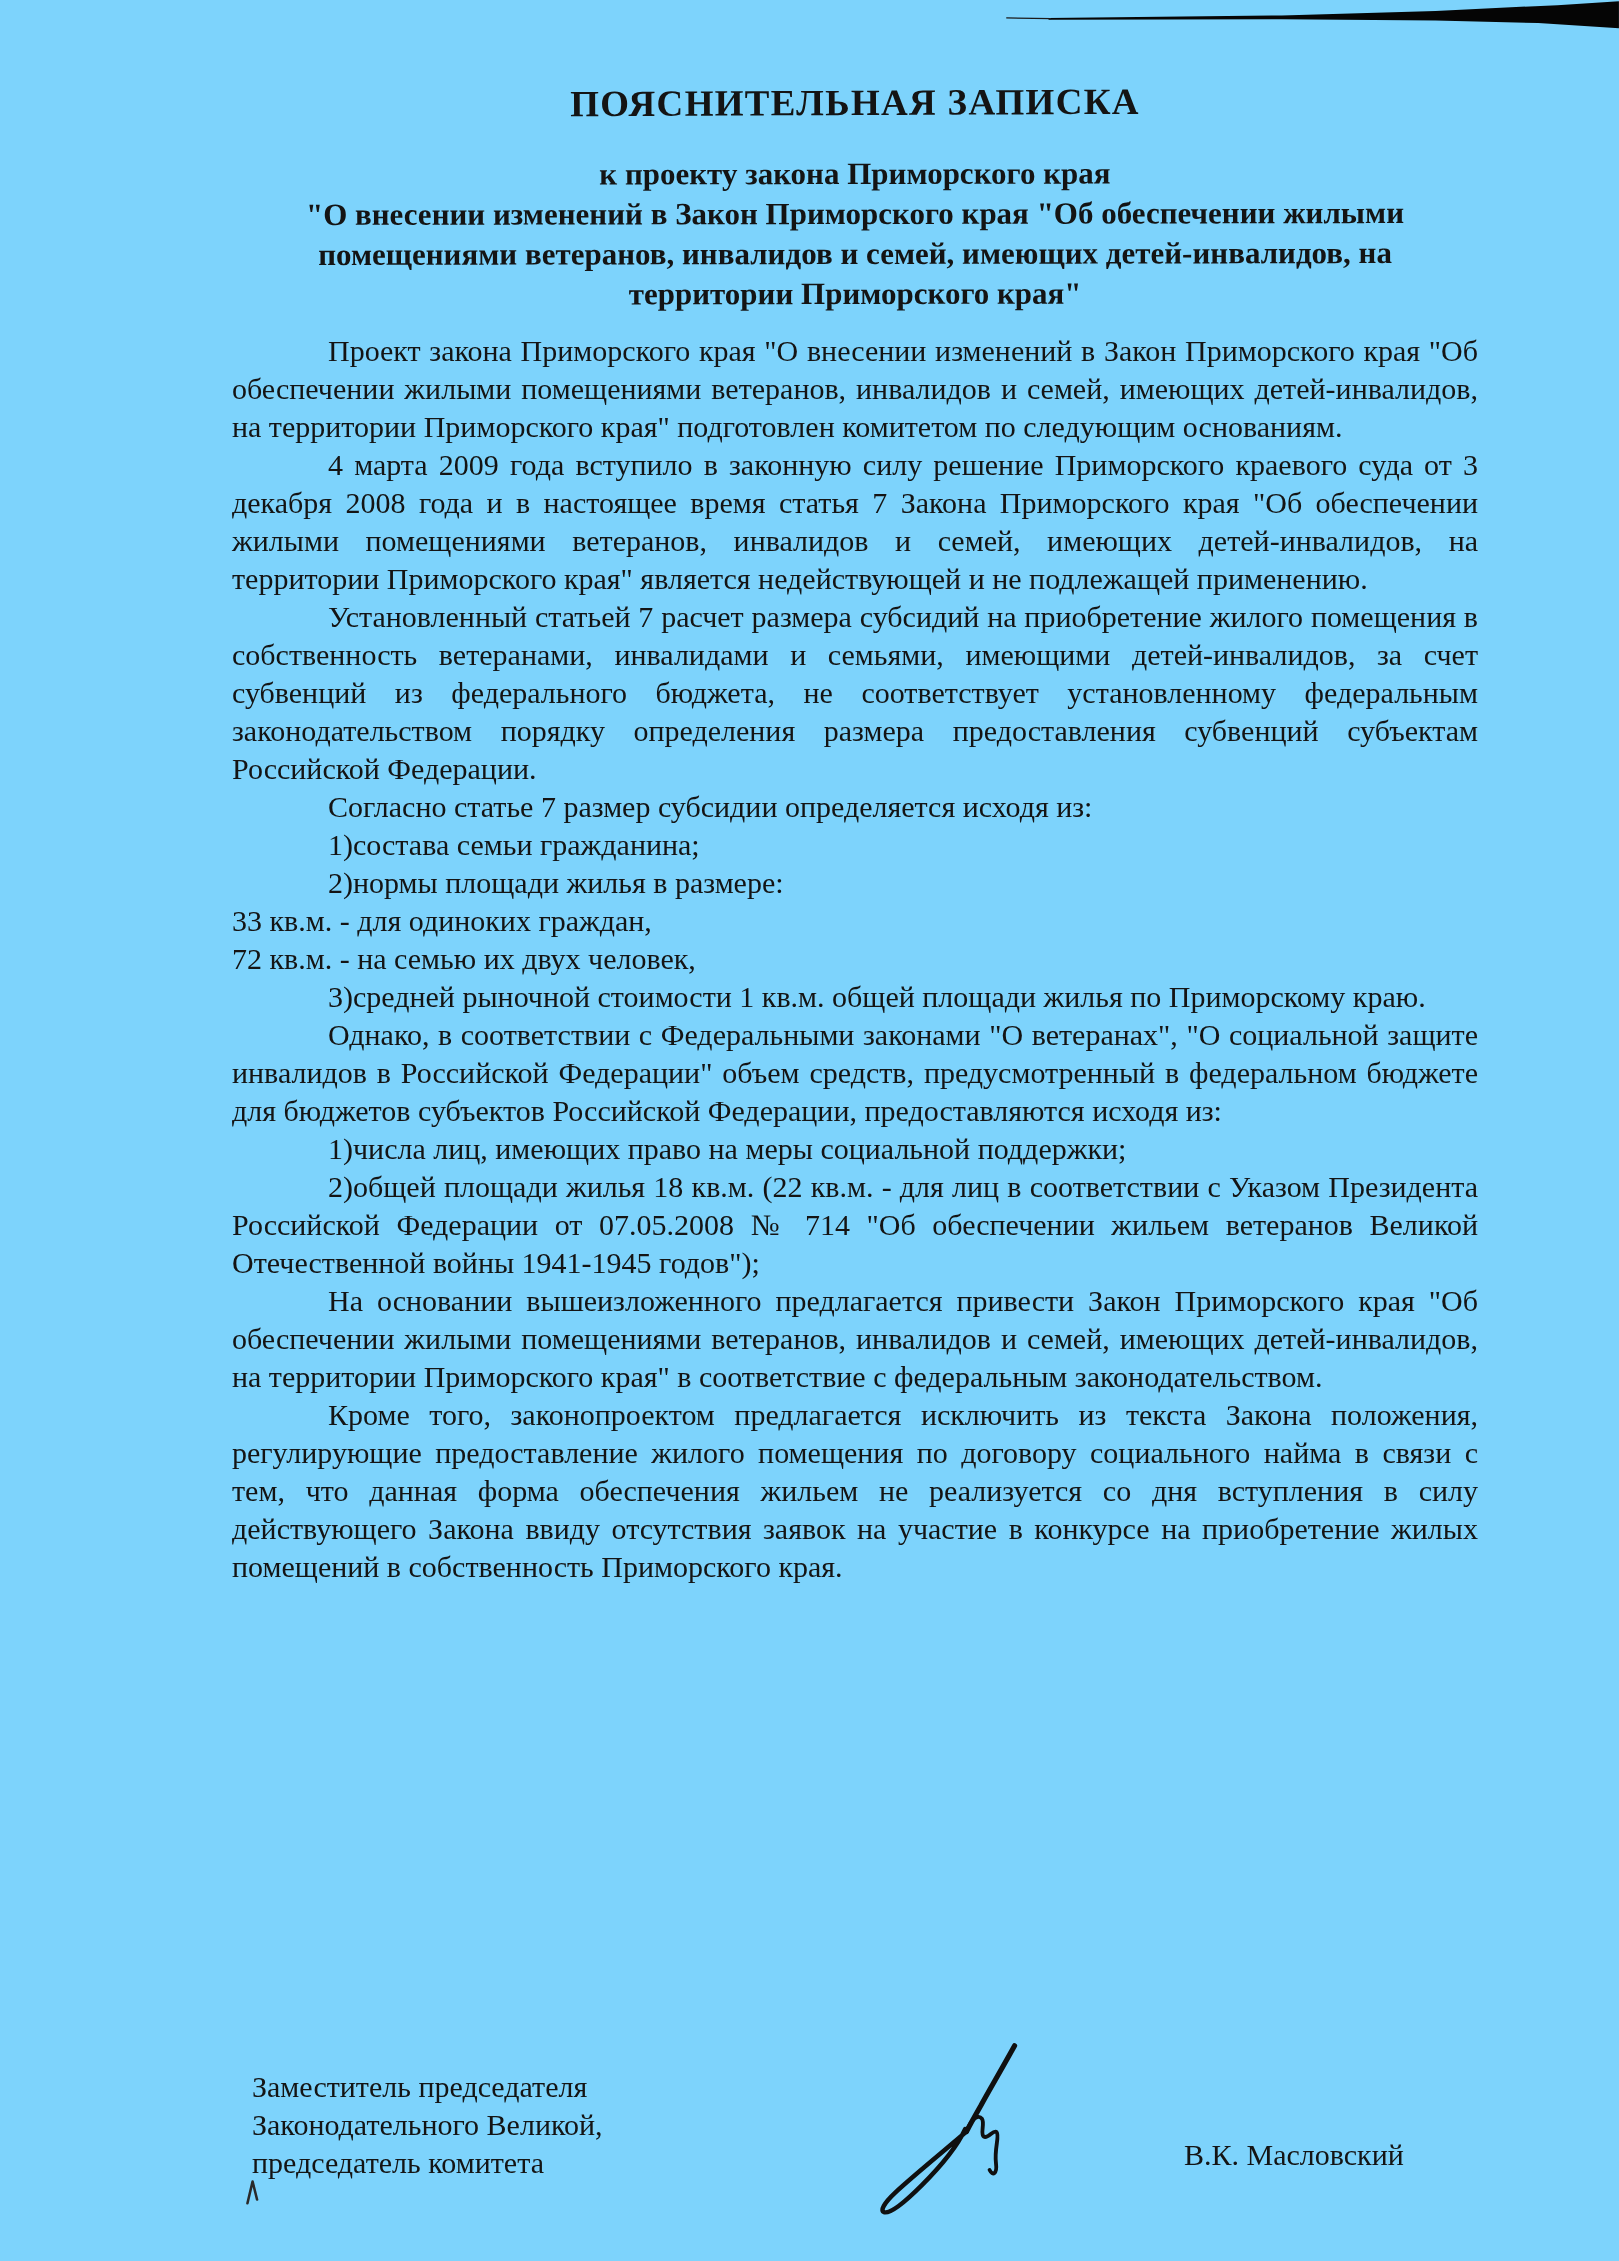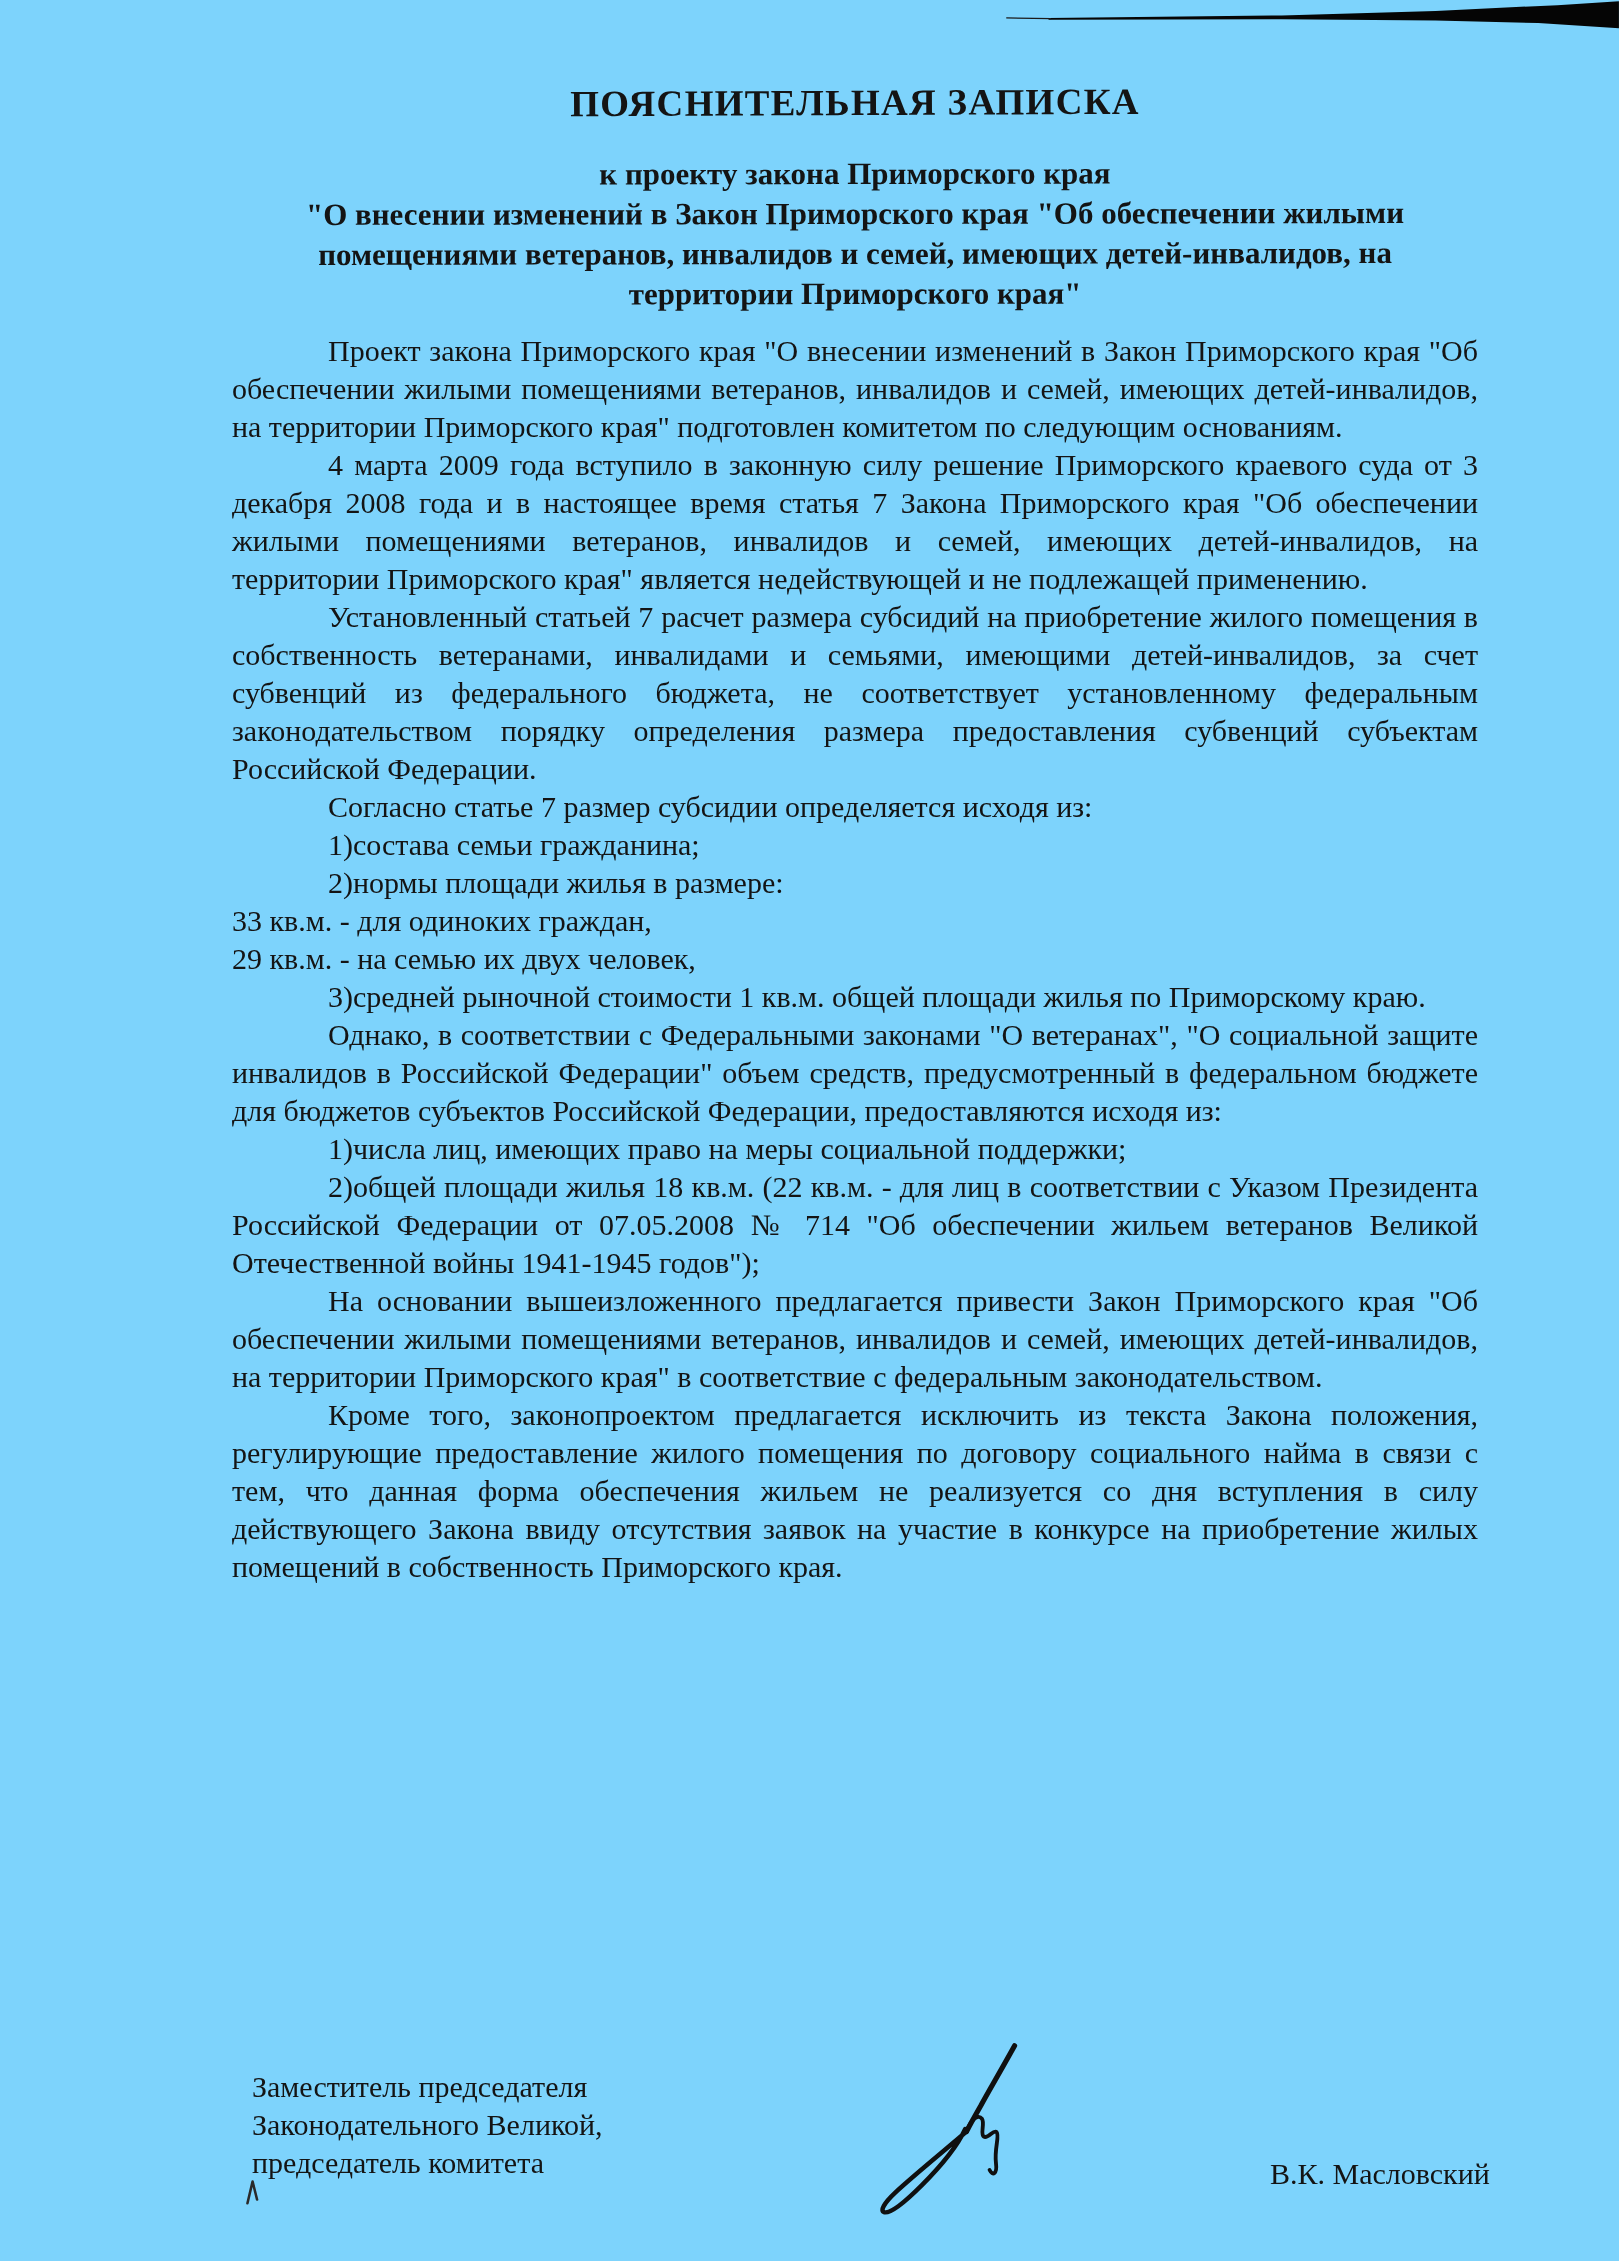--- a/index.html
+++ b/index.html
@@ -27,22 +27,22 @@
     font-size:30px;line-height:38px;text-align:justify;
   }
   .body-text p{margin:0;padding:0;}
   .body-text p.indent{text-indent:96px;}
   .body-text p.flush{text-indent:0;}
   .sig-block{
     position:absolute;left:232px;top:2068px;
     font-size:30px;line-height:38px;text-align:left;margin-left:20px;
   }
   .sig-name{
-    position:absolute;left:1270px;top:2138px;
-    font-size:30px;white-space:nowrap;margin-top:19px;
+    position:absolute;left:1184px;top:2138px;
+    font-size:30px;white-space:nowrap;
   }
   .overlay{
     position:absolute;left:0;top:0;width:1619px;height:2261px;
     pointer-events:none;
   }
 </style>
 </head>
 <body>
 
 <div class="page">
@@ -57,21 +57,21 @@
   </div>
 
   <div class="body-text">
       <p class="indent">Проект закона Приморского края "О внесении изменений в Закон Приморского края "Об обеспечении жилыми помещениями ветеранов, инвалидов и семей, имеющих детей-инвалидов, на территории Приморского края" подготовлен комитетом по следующим основаниям.</p>
       <p class="indent">4 марта 2009 года вступило в законную силу решение Приморского краевого суда от 3 декабря 2008 года  и в настоящее время статья 7 Закона Приморского края "Об обеспечении жилыми помещениями ветеранов, инвалидов и семей, имеющих детей-инвалидов, на территории Приморского края" является недействующей и не подлежащей применению.</p>
       <p class="indent">Установленный статьей 7 расчет размера субсидий на приобретение жилого помещения в собственность ветеранами, инвалидами и семьями, имеющими детей-инвалидов, за счет субвенций из федерального бюджета, не соответствует установленному федеральным законодательством порядку определения размера предоставления субвенций субъектам Российской Федерации.</p>
       <p class="indent">Согласно статье 7 размер субсидии определяется исходя из:</p>
       <p class="indent">1)состава семьи гражданина;</p>
       <p class="indent">2)нормы площади жилья в размере:</p>
       <p class="flush">33 кв.м. - для одиноких граждан,</p>
-      <p class="flush">29 кв.м. - на семью их двух человек,</p>
+      <p class="flush">72 кв.м. - на семью их двух человек,</p>
       <p class="indent">3)средней рыночной стоимости 1 кв.м. общей площади жилья по Приморскому краю.</p>
       <p class="indent">Однако, в соответствии с Федеральными  законами "О ветеранах", "О социальной защите инвалидов в Российской Федерации" объем средств, предусмотренный в федеральном бюджете для бюджетов субъектов Российской Федерации, предоставляются исходя из:</p>
       <p class="indent">1)числа лиц, имеющих право на меры социальной поддержки;</p>
       <p class="indent">2)общей площади жилья 18 кв.м. (22 кв.м. - для лиц в соответствии с Указом Президента Российской Федерации от 07.05.2008 № 714 "Об обеспечении жильем ветеранов Великой Отечественной войны 1941-1945 годов");</p>
       <p class="indent">На основании вышеизложенного  предлагается привести Закон Приморского края "Об обеспечении жилыми помещениями ветеранов, инвалидов и семей, имеющих детей-инвалидов, на территории Приморского края" в соответствие с федеральным законодательством.</p>
       <p class="indent">Кроме того, законопроектом предлагается исключить из текста Закона положения, регулирующие предоставление жилого помещения по договору социального найма в связи с тем, что данная  форма обеспечения жильем не реализуется со дня вступления в силу действующего Закона ввиду отсутствия заявок на участие в конкурсе на приобретение жилых помещений в собственность Приморского края.</p>
     </div>
 
   <div class="sig-block">
     <div>Заместитель председателя</div>

